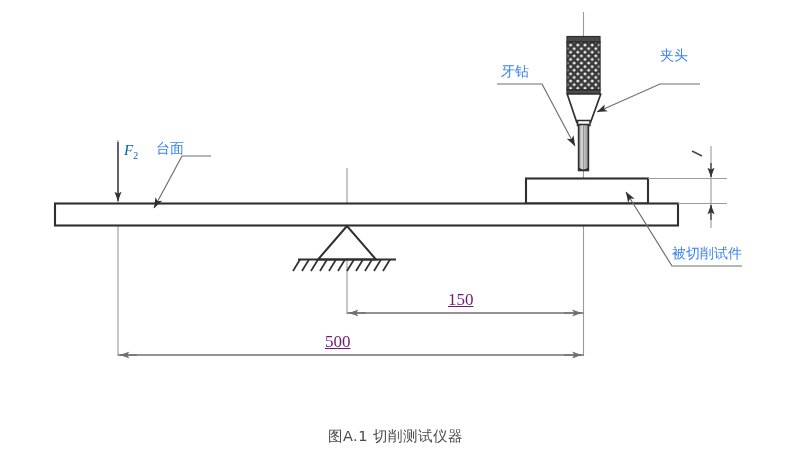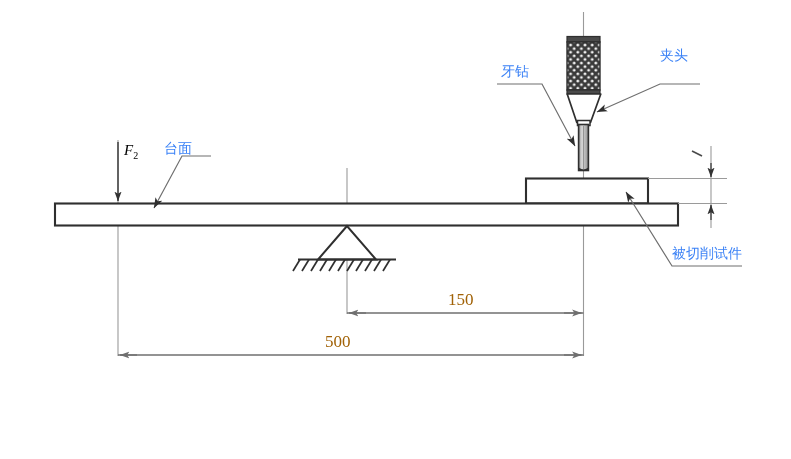--- a/index.html
+++ b/index.html
@@ -36,30 +36,31 @@
   }
   .lbl-cn {
     font-size: 14px;
     font-weight: 400;
     color: #3b82f6;
   }
   .dim-txt {
     position: absolute;
     font-family: "Liberation Serif", "DejaVu Serif", serif;
     font-size: 17px;
-    color: #a16207;
+    color: #701a75;
     white-space: nowrap;
     line-height: 1;
+    text-decoration: underline;
   }
   .force-txt {
     position: absolute;
     font-family: "Liberation Serif", "DejaVu Serif", serif;
     font-style: italic;
     font-size: 15px;
-    color: #000000;
+    color: #0369a1;
     white-space: nowrap;
     line-height: 1;
   }
   .force-txt sub {
     font-style: normal;
     font-size: 10px;
   }
   #figure-caption {
     position: absolute;
     left: 0;
@@ -187,26 +188,27 @@
 
     <g>
       <line x1="118" y1="355" x2="583.5" y2="355" stroke="#6f6f6f" stroke-width="1.3"></line>
       <line x1="137" y1="355" x2="120" y2="355" stroke="#6f6f6f" stroke-width="1.3" marker-end="url(#arrowSolidGray)"></line>
       <line x1="564" y1="355" x2="581.5" y2="355" stroke="#6f6f6f" stroke-width="1.3" marker-end="url(#arrowSolidGray)"></line>
     </g>
   </svg>
 
   <div class="force-txt" style="left:124px; top:143px;"><span>F</span><sub>2</sub></div>
 
-  <div class="lbl lbl-cn" style="left:164px; top:141px;">台面</div>
+  <div class="lbl lbl-cn" style="left:156px; top:141px;">台面</div>
 
   <div class="lbl lbl-cn" style="left:501px; top:64px;">牙钻</div>
 
   <div class="lbl lbl-cn" style="left:660px; top:48px;">夹头</div>
 
   <div class="lbl lbl-cn" style="left:672px; top:246px;">被切削试件</div>
 
   <div class="dim-txt" style="left:448px; top:291px;">150</div>
 
   <div class="dim-txt" style="left:325px; top:333px;">500</div>
 
+  <div id="figure-caption">图A.1  切削测试仪器</div>
 
 </div>
 
 </body></html>

